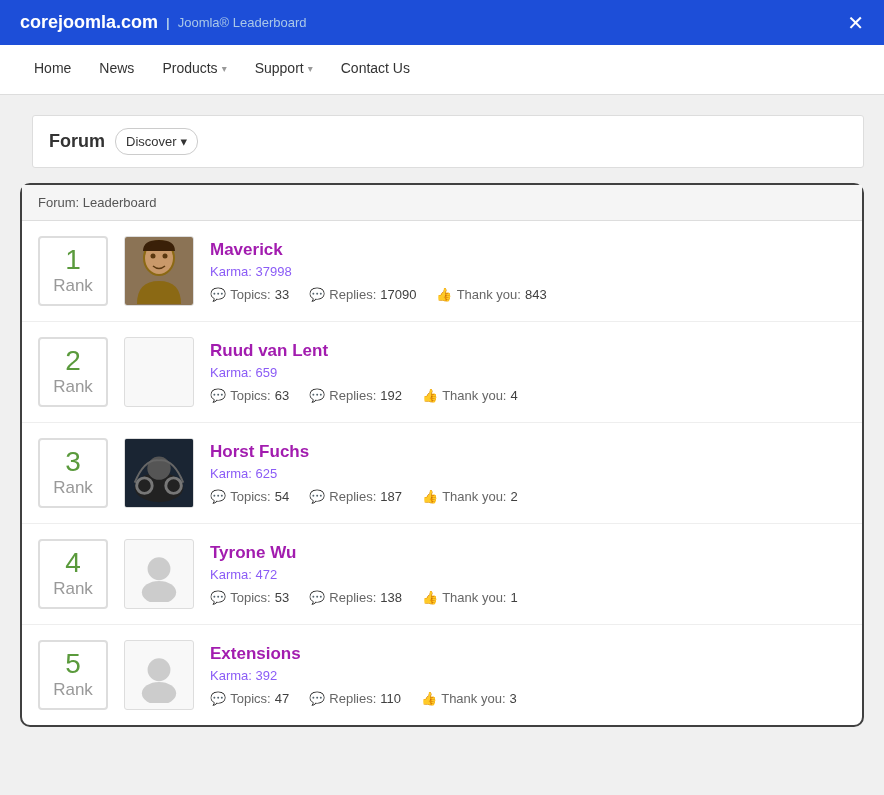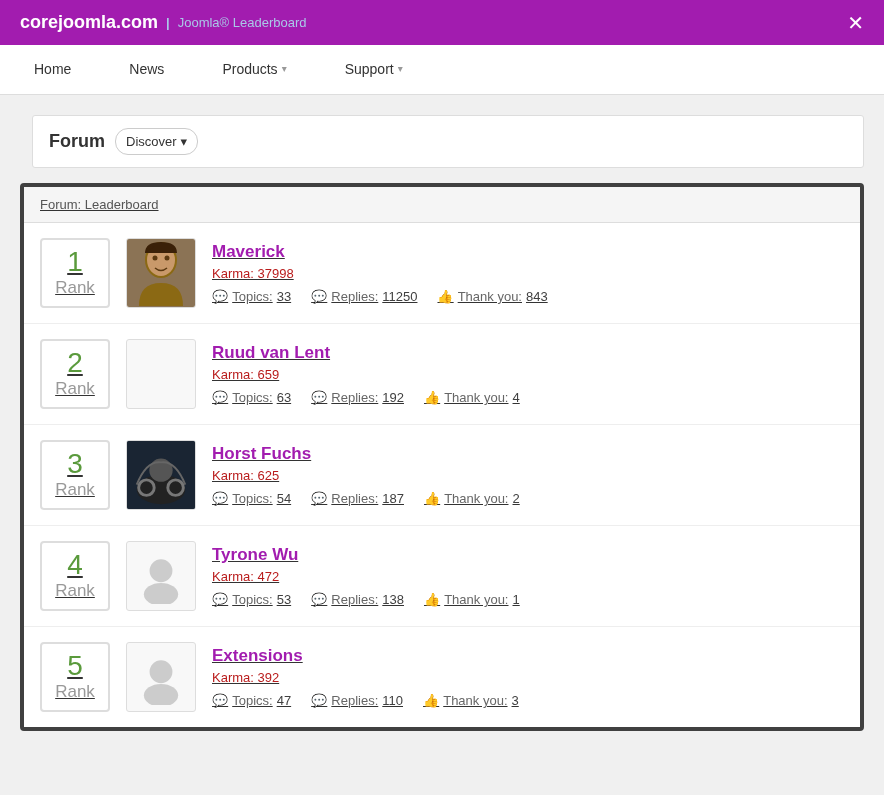--- a/index.html
+++ b/index.html
@@ -1,20 +1,20 @@
 <!DOCTYPE html>
 <html><head>
   <meta charset="utf-8">
   <style>
     * { box-sizing: border-box; margin: 0; padding: 0; }
     body { font-family: Arial, Helvetica, sans-serif; font-size: 14px; background: #f0f0f0; color: #333; }
 
     
     .site-header {
-      background: #a21caf;
+      background: #1d4ed8;
       padding: 0 20px;
       height: 45px;
       display: flex;
       align-items: center;
       justify-content: space-between;
     }
     .site-logo {
       color: #fff;
       font-size: 18px;
       font-weight: bold;
@@ -35,22 +35,22 @@
       color: #fff;
       font-size: 20px;
     }
 
     
     .main-nav {
       background: #fff;
       border-bottom: 1px solid #ddd;
       padding: 0 20px;
       display: flex;
+      align-items: center;
       height: 50px;
-      gap: 30px;
     }
     .main-nav a {
       text-decoration: none;
       color: #333;
       padding: 0 14px;
       height: 50px;
       display: flex;
       align-items: center;
       font-size: 14px;
       border-bottom: 3px solid transparent;
@@ -94,23 +94,22 @@
       cursor: pointer;
       display: flex;
       align-items: center;
       gap: 4px;
       color: #333;
     }
 
     
     .leaderboard-section {
       background: #fff;
-      border: 4px solid #404040;
-      border-radius: 4px;
-      text-decoration: underline;
+      border: 2px solid #404040;
+      border-radius: 10px;
     }
     .leaderboard-header {
       background: #f5f5f5;
       padding: 10px 16px;
       border-bottom: 1px solid #ddd;
       font-size: 13px;
       color: #555;
     }
     .leaderboard-row {
       display: flex;
@@ -161,21 +160,21 @@
       flex: 1;
     }
     .user-name {
       font-size: 17px;
       font-weight: bold;
       color: #a21caf;
       margin-bottom: 4px;
     }
     .user-karma {
       font-size: 13px;
-      color: #b91c1c;
+      color: #8b5cf6;
       margin-bottom: 8px;
     }
     .user-stats {
       display: flex;
       gap: 20px;
       font-size: 13px;
       color: #666;
       flex-wrap: wrap;
     }
     .user-stats .stat {
@@ -226,20 +225,21 @@
     <span class="ext-label">Joomla® Leaderboard</span>
   </div>
   <div class="header-icon">✕</div>
 </header>
 
 <nav class="main-nav">
   <a href="#">Home</a>
   <a href="#">News</a>
   <a href="#">Products <span class="arrow">▾</span></a>
   <a href="#">Support <span class="arrow">▾</span></a>
+  <a href="#">Contact Us</a>
 </nav>
 
 <div class="content-wrapper">
 
   <div class="forum-title-bar">
     <span class="forum-label">Forum</span>
     <button class="discover-btn">
       <span>Discover</span>
       <span>▾</span>
     </button>
@@ -272,21 +272,21 @@
         <div class="user-karma">Karma: 37998</div>
         <div class="user-stats">
           <span class="stat">
             <span class="stat-icon">💬</span>
             <span class="stat-label">Topics:</span>
             <span class="stat-value">33</span>
           </span>
           <span class="stat">
             <span class="stat-icon">💬</span>
             <span class="stat-label">Replies:</span>
-            <span class="stat-value">11250</span>
+            <span class="stat-value">17090</span>
           </span>
           <span class="stat">
             <span class="stat-icon">👍</span>
             <span class="stat-label">Thank you:</span>
             <span class="stat-value">843</span>
           </span>
         </div>
       </div>
     </div>
 

